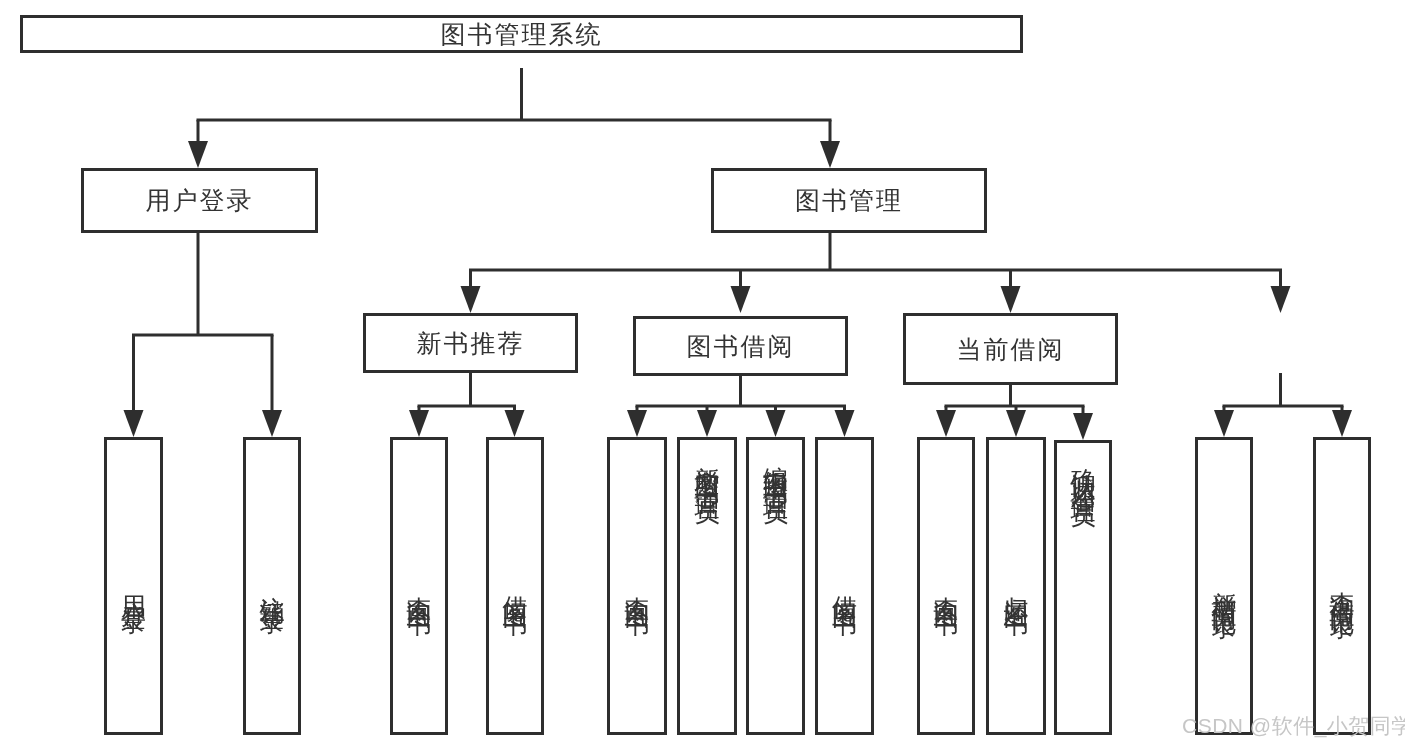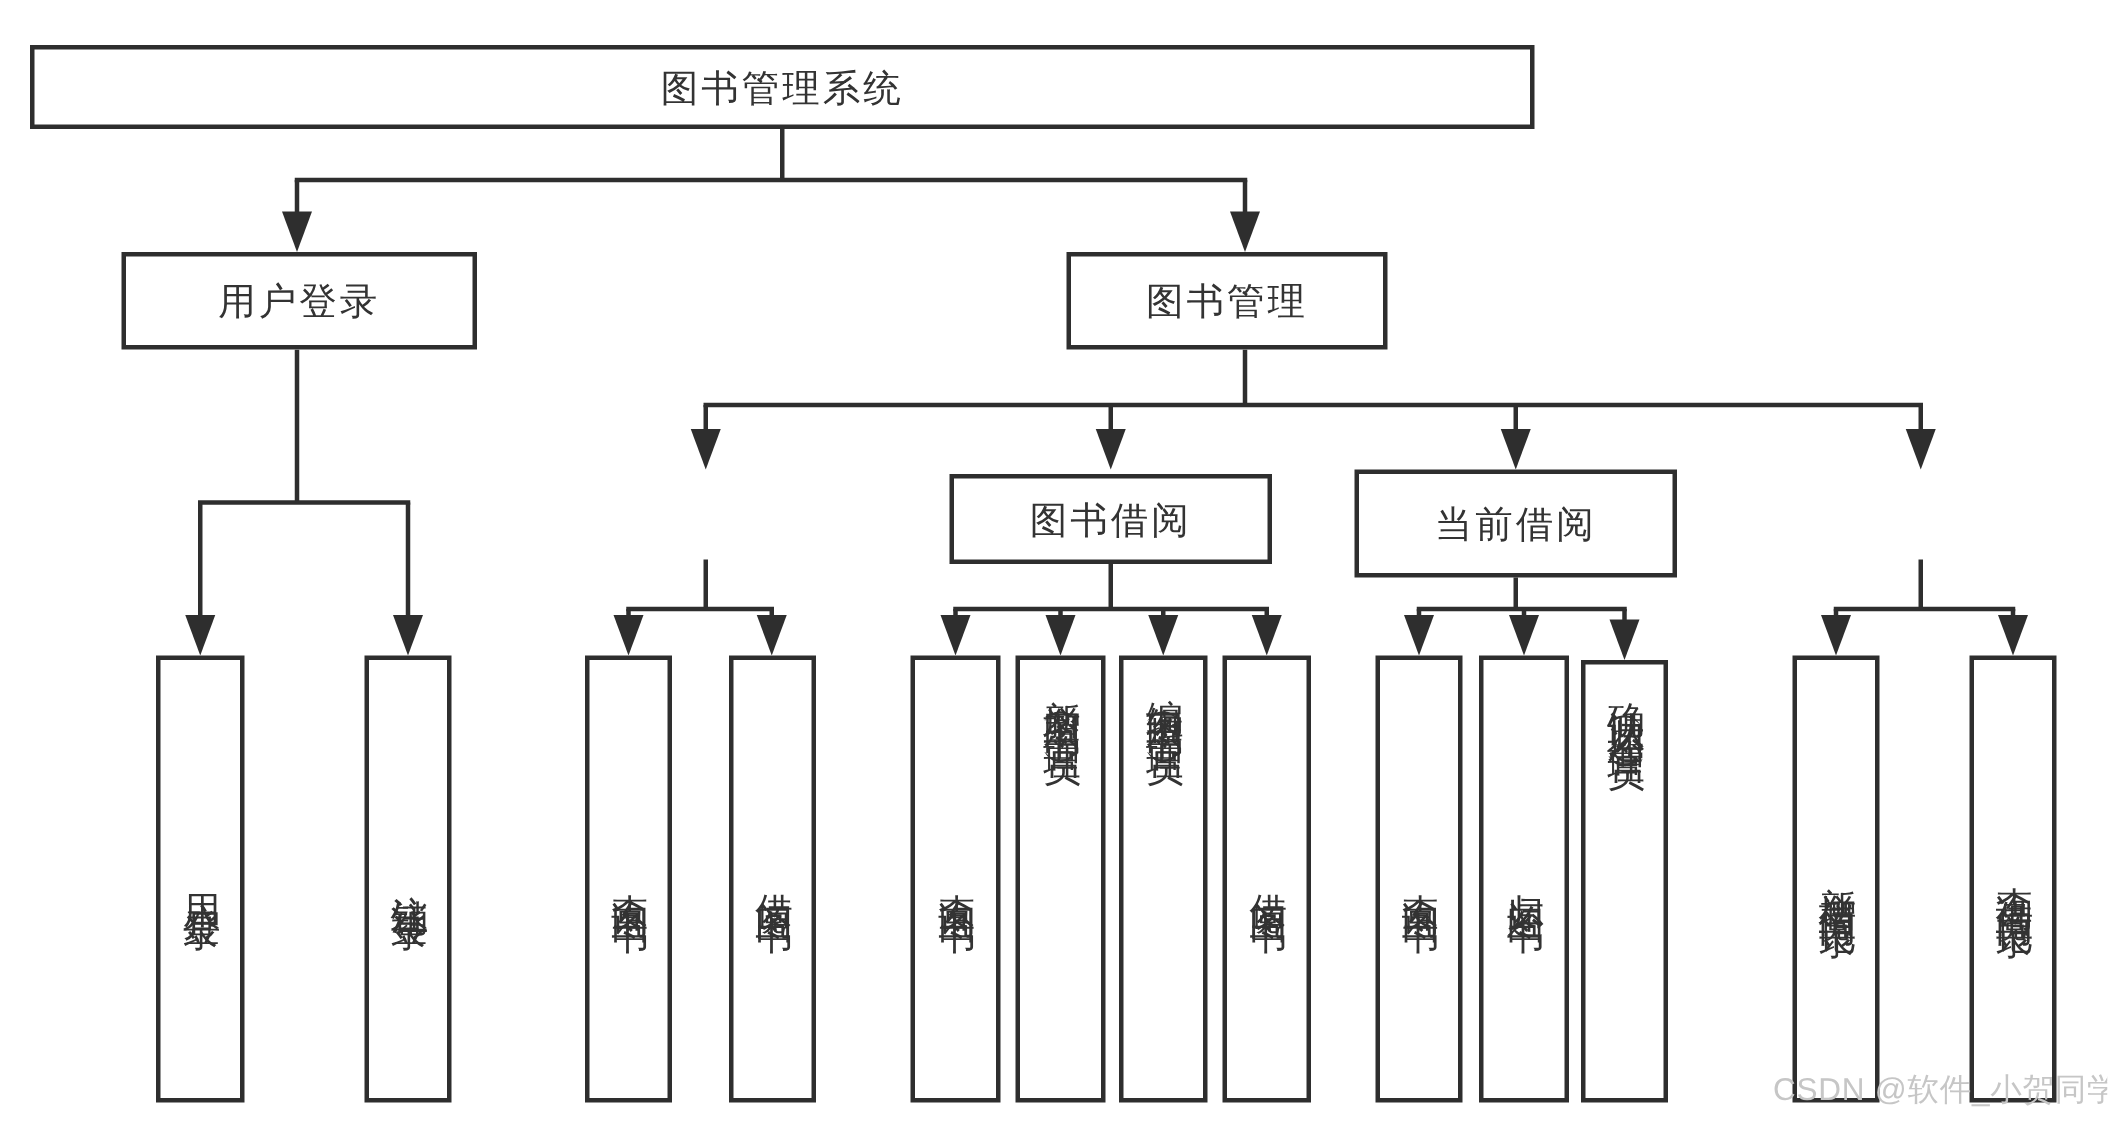--- a/index.html
+++ b/index.html
@@ -118,31 +118,34 @@
       <path d="M775.5 437 L765.5 410 L785.5 410 Z"></path>
       <path d="M844.5 437 L834.5 410 L854.5 410 Z"></path>
       <path d="M946 437 L936 410 L956 410 Z"></path>
       <path d="M1016 437 L1006 410 L1026 410 Z"></path>
       <path d="M1083 440 L1073 413 L1093 413 Z"></path>
       <path d="M1224 437 L1214 410 L1234 410 Z"></path>
       <path d="M1342 437 L1332 410 L1352 410 Z"></path>
     </g>
   </svg>
 
-  <div class="box h" style="left:20px;top:30px;width:1003px;height:56px">
+  <div class="box h" style="left:20px;top:15px;width:1003px;height:38px">
     <span>图书管理系统</span>
   </div>
 
   <div class="box h" style="left:81px;top:168px;width:237px;height:65px">
     <span>用户登录</span>
   </div>
-  <div class="box h" style="left:711px;top:168px;width:214px;height:65px">
+  <div class="box h" style="left:711px;top:168px;width:276px;height:65px">
     <span>图书管理</span>
   </div>
 
+  <div class="box h" style="left:363px;top:313px;width:215px;height:60px">
+    <span>新书推荐</span>
+  </div>
   <div class="box h" style="left:633px;top:316px;width:215px;height:60px">
     <span>图书借阅</span>
   </div>
   <div class="box h" style="left:903px;top:313px;width:215px;height:72px">
     <span>当前借阅</span>
   </div>
 
   <div class="box v" style="left:104px;top:437px;width:59px;height:298px">
     <span>用户登录</span>
   </div>

